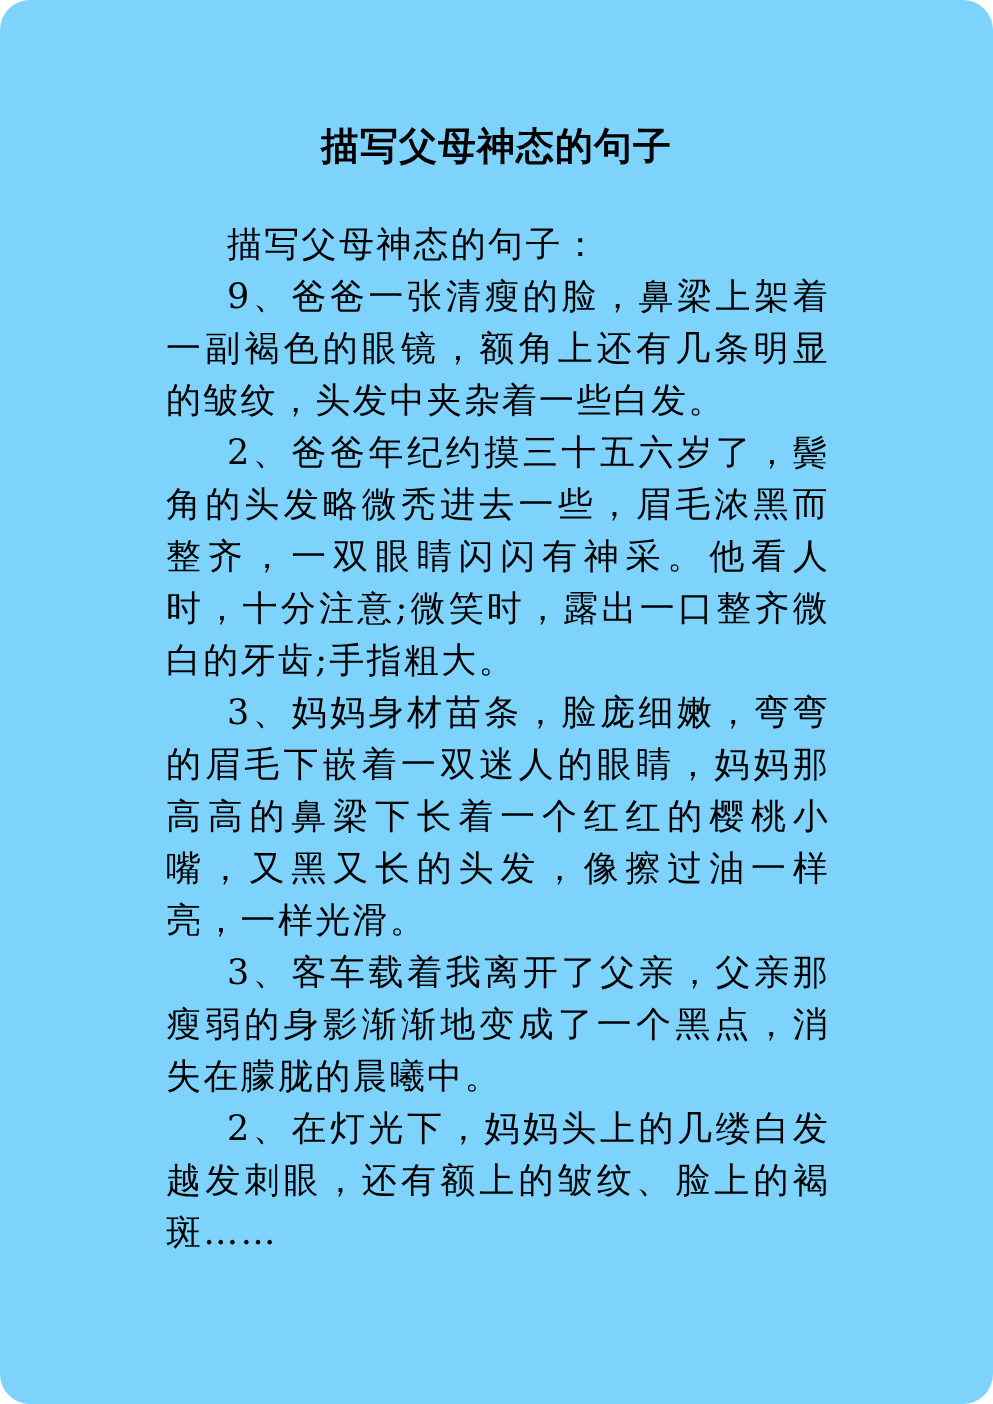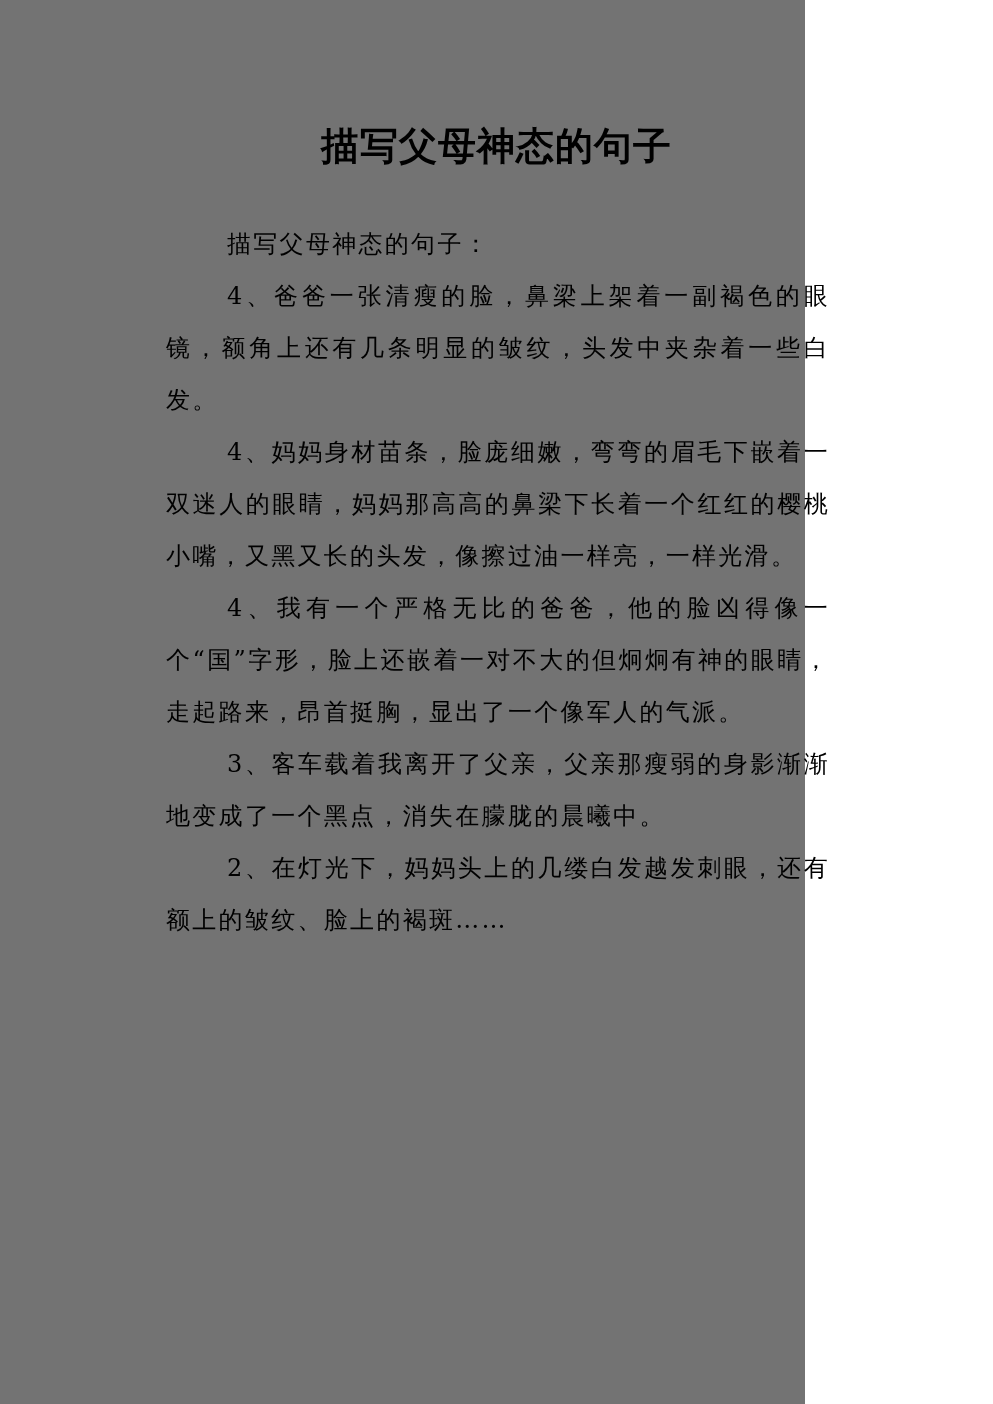--- a/index.html
+++ b/index.html
@@ -11,61 +11,62 @@
       width: 993px;
       height: 1404px;
       position: relative;
       overflow: hidden;
       color: #000000;
     }
     .page {
       position: absolute;
       left: 0;
       top: 0;
-      width: 805px;
+      width: 993px;
       height: 1404px;
-      background: #737373;
+      background: #7dd3fc;
+      border-radius: 30px;
     }
     .doc-title {
       position: absolute;
       left: 0;
       top: 120px;
       width: 993px;
       text-align: center;
       font-family: "DejaVu Sans", sans-serif;
       font-weight: bold;
       font-size: 38px;
       line-height: 52px;
       letter-spacing: 1px;
       margin: 0;
     }
     .body-text {
       position: absolute;
       left: 166px;
       top: 218px;
       width: 664px;
       font-family: "DejaVu Serif", serif;
-      font-size: 24px;
+      font-size: 35px;
       line-height: 52px;
       letter-spacing: 2.3px;
       text-align: justify;
       word-break: break-all;
     }
     .para {
       margin: 0;
       text-indent: 61px;
     }
   </style>
 </head>
 <body>
 
 <div class="page">
   <h1 class="doc-title">描写父母神态的句子</h1>
 
   <div class="body-text">
     <p class="para">描写父母神态的句子：</p>
-    <p class="para">4、爸爸一张清瘦的脸，鼻梁上架着一副褐色的眼镜，额角上还有几条明显的皱纹，头发中夹杂着一些白发。</p>
-    <p class="para">4、妈妈身材苗条，脸庞细嫩，弯弯的眉毛下嵌着一双迷人的眼睛，妈妈那高高的鼻梁下长着一个红红的樱桃小嘴，又黑又长的头发，像擦过油一样亮，一样光滑。</p>
-    <p class="para">4、我有一个严格无比的爸爸，他的脸凶得像一个“国”字形，脸上还嵌着一对不大的但炯炯有神的眼睛，走起路来，昂首挺胸，显出了一个像军人的气派。</p>
+    <p class="para">9、爸爸一张清瘦的脸，鼻梁上架着一副褐色的眼镜，额角上还有几条明显的皱纹，头发中夹杂着一些白发。</p>
+    <p class="para">2、爸爸年纪约摸三十五六岁了，鬓角的头发略微秃进去一些，眉毛浓黑而整齐，一双眼睛闪闪有神采。他看人时，十分注意;微笑时，露出一口整齐微白的牙齿;手指粗大。</p>
+    <p class="para">3、妈妈身材苗条，脸庞细嫩，弯弯的眉毛下嵌着一双迷人的眼睛，妈妈那高高的鼻梁下长着一个红红的樱桃小嘴，又黑又长的头发，像擦过油一样亮，一样光滑。</p>
     <p class="para">3、客车载着我离开了父亲，父亲那瘦弱的身影渐渐地变成了一个黑点，消失在朦胧的晨曦中。</p>
     <p class="para">2、在灯光下，妈妈头上的几缕白发越发刺眼，还有额上的皱纹、脸上的褐斑……</p>
   </div>
 </div>
 
 </body></html>

